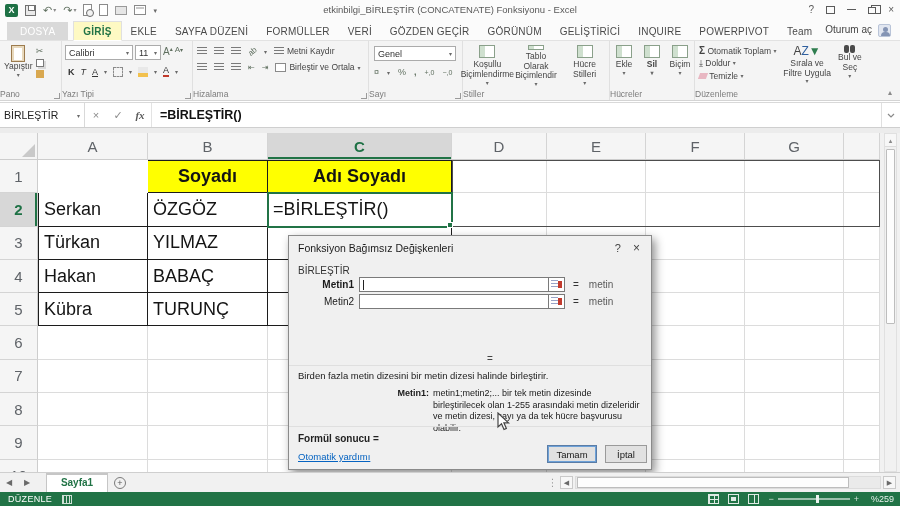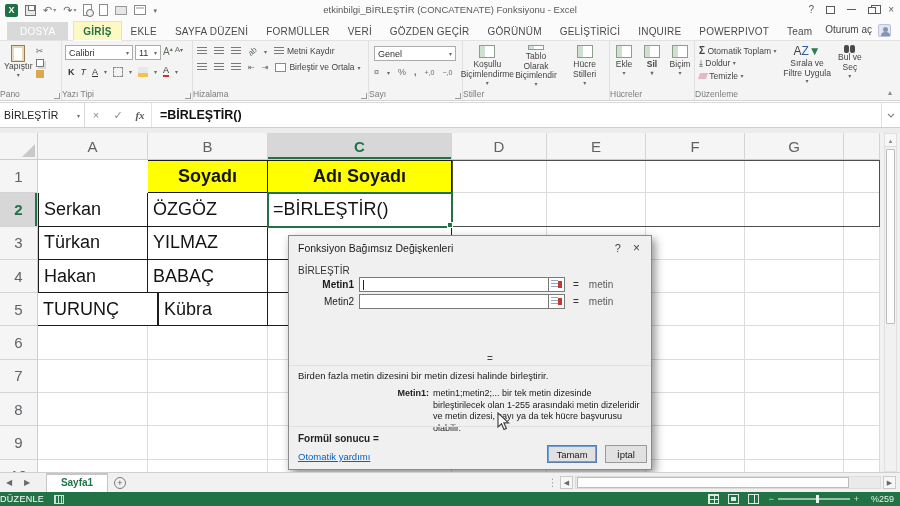--- a/index.html
+++ b/index.html
@@ -121,21 +121,21 @@
   #addsheet{width:24px;display:flex;align-items:center;justify-content:center}
   #addsheet span{width:12px;height:12px;border:1px solid #7a7a7a;border-radius:50%;color:#5a5a5a;font-size:9px;line-height:10px;text-align:center}
   #tabdots{width:14px;display:flex;align-items:center;justify-content:center;color:#9a9a9a;letter-spacing:1px;margin-left:auto}
   #hscroll{width:340px;display:flex;align-items:center;gap:2px;padding-right:4px}
   .harr{width:13px;height:13px;border:1px solid #c9c9c9;background:#f7f7f7;color:#6a6a6a;font-size:7px;line-height:11px;text-align:center}
   #htrack{flex:1;height:13px;background:#eaeaea;border:1px solid #dcdcdc;position:relative}
   #hthumb{position:absolute;left:1px;top:0;height:11px;width:272px;background:#fdfdfd;border:1px solid #bdbdbd}
 
   
   #statusbar{position:absolute;left:0;top:492px;width:900px;height:14px;background:#217346;display:flex;align-items:center;color:#fff;z-index:46}
-  #mode{font-size:9px;letter-spacing:.3px}
+  #mode{font-size:9px;padding-left:8px;letter-spacing:.3px}
   #macroicon{width:10px;height:9px;border:1px solid #cfe0d6;margin-left:10px;background:repeating-linear-gradient(90deg,#cfe0d6 0 1px,transparent 1px 3px)}
   #sbright{margin-left:auto;display:flex;align-items:center;gap:9px;padding-right:6px}
   .vicon{width:11px;height:10px;border:1px solid #dfeae4;background:transparent;position:relative}
   .vicon.v1{background:repeating-linear-gradient(#dfeae4 0 1px,transparent 1px 4px),repeating-linear-gradient(90deg,#dfeae4 0 1px,transparent 1px 5px)}
   .vicon.v2:before{content:"";position:absolute;left:2px;top:2px;right:2px;bottom:2px;background:#dfeae4}
   .vicon.v3:before{content:"";position:absolute;left:5px;top:0;width:1px;bottom:0;background:#dfeae4}
   #zoomslider{display:flex;align-items:center;gap:4px;color:#cfe0d6}
   #ztrack{width:72px;height:2px;background:rgba(255,255,255,.55);position:relative}
   #zthumb{position:absolute;left:38px;top:-3px;width:3px;height:8px;background:#eaf2ee}
   #zoompct{font-size:9px;color:rgba(255,255,255,.9);min-width:26px;text-align:right}
@@ -430,22 +430,22 @@
       <div class="cell tbl" style="width: 120px;">BABAÇ</div>
       <div class="cell tbl" style="width: 184px;"></div>
       <div class="cell" style="width: 95px;"></div>
       <div class="cell" style="width: 99px;"></div>
       <div class="cell" style="width: 99px;"></div>
       <div class="cell" style="width: 99px;"></div>
       <div class="cell" style="width: 36px;"></div>
     </div>
     <div class="grow" style="height: 33.3px;">
       <div class="rhdr">5</div>
+      <div class="cell tbl l" style="width: 110px;">Kübra</div>
       <div class="cell tbl" style="width: 120px;">TURUNÇ</div>
-      <div class="cell tbl l" style="width: 110px;">Kübra</div>
       <div class="cell tbl" style="width: 184px;"></div>
       <div class="cell" style="width: 95px;"></div>
       <div class="cell" style="width: 99px;"></div>
       <div class="cell" style="width: 99px;"></div>
       <div class="cell" style="width: 99px;"></div>
       <div class="cell" style="width: 36px;"></div>
     </div>
     <div class="grow" style="height: 33.3px;">
       <div class="rhdr">6</div>
       <div class="cell" style="width: 110px;"></div>

